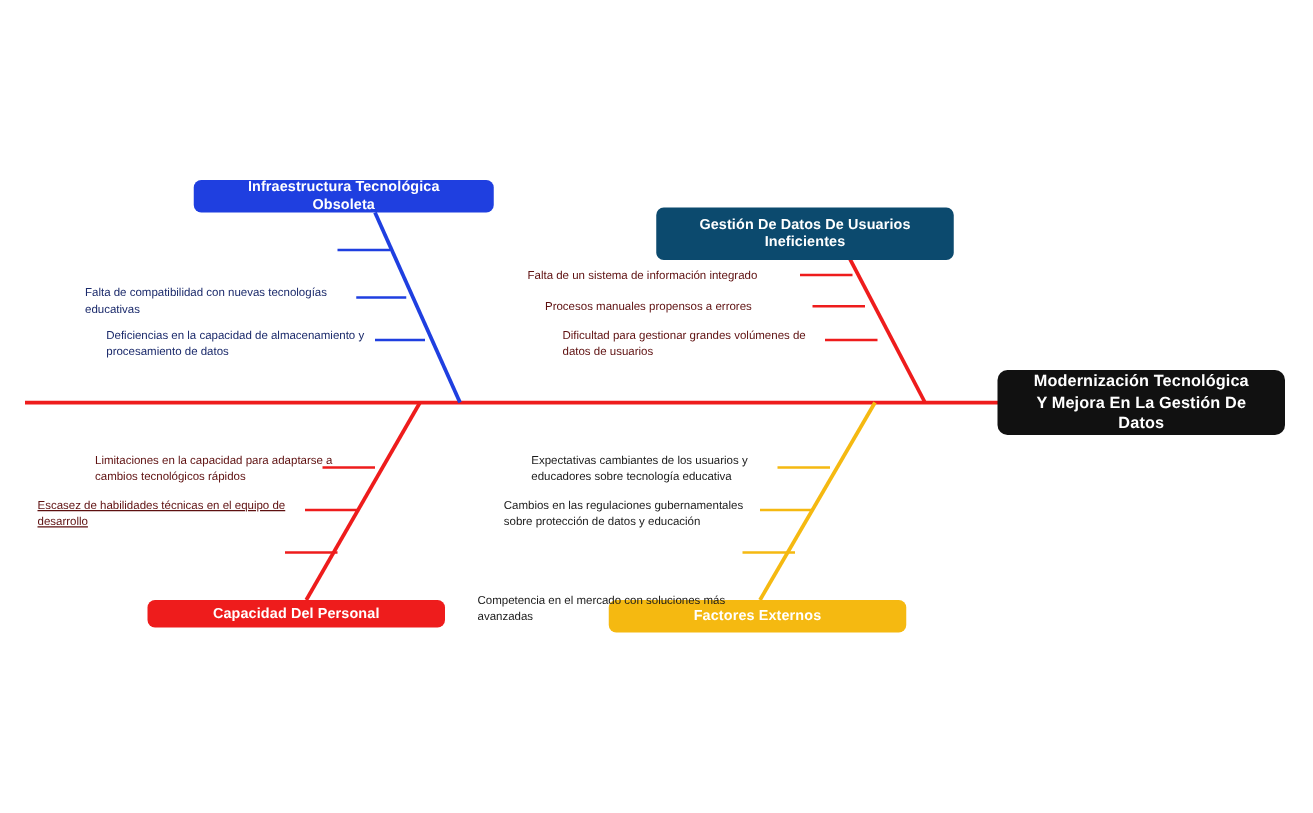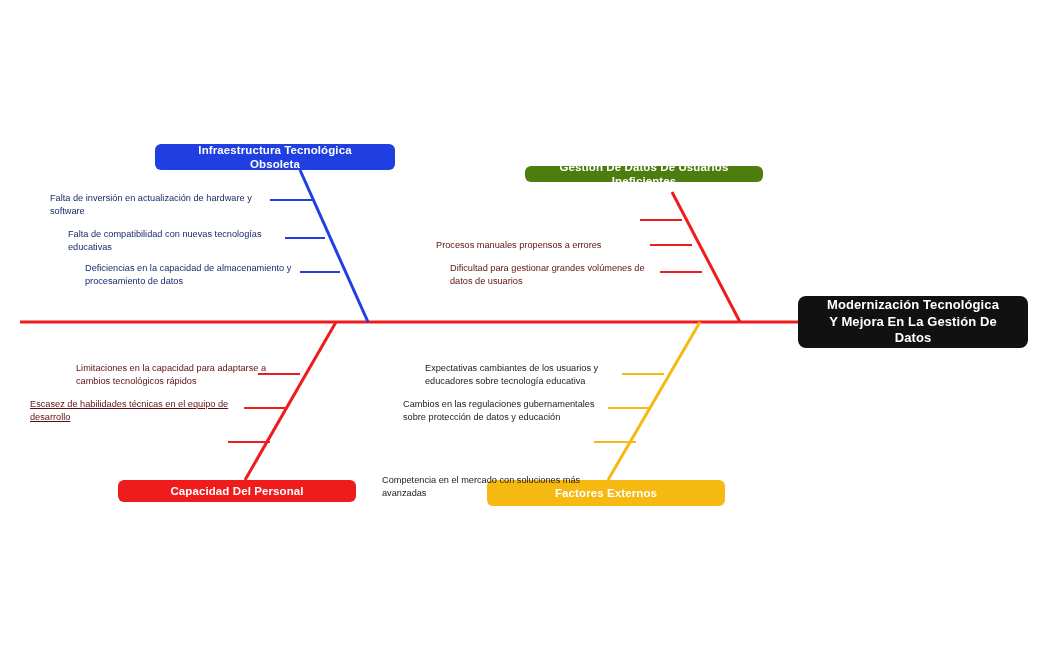--- a/index.html
+++ b/index.html
@@ -85,25 +85,25 @@
 
     <line x1="700" y1="322" x2="608" y2="480" stroke="#f5b911" stroke-width="3"></line>
     <line x1="622" y1="374" x2="664" y2="374" stroke="#f5b911" stroke-width="2"></line>
     <line x1="608" y1="408" x2="650" y2="408" stroke="#f5b911" stroke-width="2"></line>
     <line x1="594" y1="442" x2="636" y2="442" stroke="#f5b911" stroke-width="2"></line>
   </svg>
 
   <div class="node-label head-box" style="left:798px; top:296px;">Modernización Tecnológica Y Mejora En La Gestión De Datos</div>
 
   <div class="node-label" style="left:155px; top:144px; width:240px; height:26px; background:#1f3fe0;">Infraestructura Tecnológica Obsoleta</div>
-  <div class="cause-text blue" style="left:50px; top:192px; width:215px;">Falta de inversión en actualización de hardware y software</div>
   <div class="cause-text blue" style="left:68px; top:228px; width:210px;">Falta de compatibilidad con nuevas tecnologías educativas</div>
   <div class="cause-text blue" style="left:85px; top:262px; width:228px;">Deficiencias en la capacidad de almacenamiento y procesamiento de datos</div>
 
-  <div class="node-label" style="left:525px; top:166px; width:238px; height:16px; background:#4d7c0f;">Gestión De Datos De Usuarios Ineficientes</div>
+  <div class="node-label" style="left:525px; top:166px; width:238px; height:42px; background:#0c4a6e;">Gestión De Datos De Usuarios Ineficientes</div>
+  <div class="cause-text darkred" style="left:422px; top:214px; width:215px;">Falta de un sistema de información integrado</div>
   <div class="cause-text darkred" style="left:436px; top:239px; width:215px;">Procesos manuales propensos a errores</div>
   <div class="cause-text darkred" style="left:450px; top:262px; width:200px;">Dificultad para gestionar grandes volúmenes de datos de usuarios</div>
 
   <div class="node-label" style="left:118px; top:480px; width:238px; height:22px; background:#ee1c1c;">Capacidad Del Personal</div>
   <div class="cause-text darkred" style="left:56px; top:362px; width:205px;margin-left:20px;">Limitaciones en la capacidad para adaptarse a cambios tecnológicos rápidos</div>
   <div class="cause-text darkred" style="left:30px; top:398px; width:210px;text-decoration:underline;">Escasez de habilidades técnicas en el equipo de desarrollo</div>
 
   <div class="node-label" style="left:487px; top:480px; width:238px; height:26px; background:#f5b911;">Factores Externos</div>
   <div class="cause-text gold" style="left:425px; top:362px; width:200px;">Expectativas cambiantes de los usuarios y educadores sobre tecnología educativa</div>
   <div class="cause-text gold" style="left:403px; top:398px; width:200px;">Cambios en las regulaciones gubernamentales sobre protección de datos  y educación</div>

